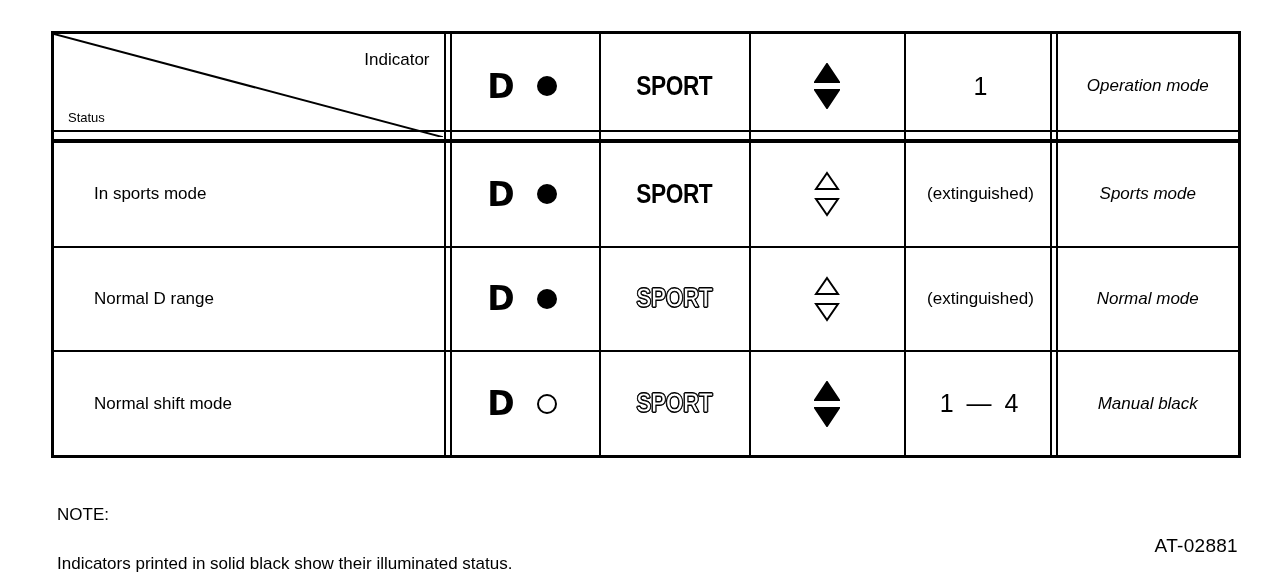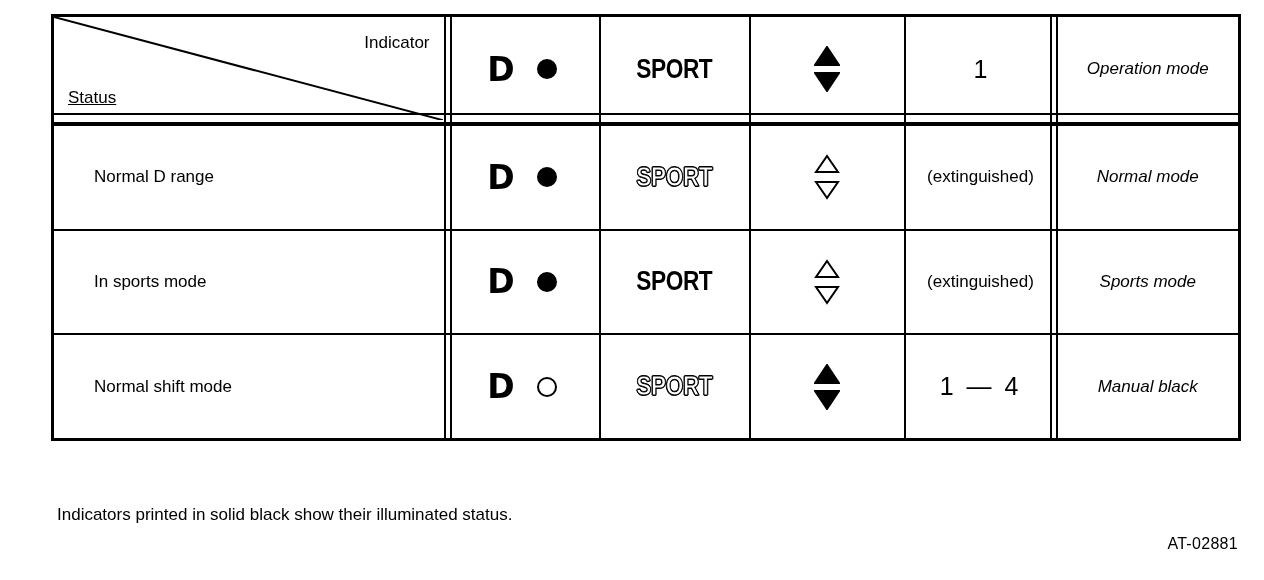--- a/index.html
+++ b/index.html
@@ -13,21 +13,21 @@
     font-family: "Liberation Sans", sans-serif;
     color: #000000;
     position: relative;
     overflow: hidden;
   }
 
   
   .table-wrap {
     position: absolute;
     left: 51px;
-    top: 14px;
+    top: 31px;
     width: 1187px;
     height: 398px;
   }
   table.ind-table {
     border-collapse: collapse;
     table-layout: fixed;
     width: 1187px;
     height: 427px;
   }
   table.ind-table td {
@@ -98,23 +98,22 @@
     position: absolute;
     right: 14px;
     top: 16px;
     font-size: 17px;
     white-space: nowrap;
   }
   .corner .lbl-status {
     position: absolute;
     left: 14px;
     bottom: 14px;
-    font-size: 17px;
+    font-size: 13px;
     white-space: nowrap;
-    text-decoration: underline;
   }
 
   
   .status-cell {
     text-align: left !important;
     padding-left: 40px !important;
     font-size: 17px;
   }
 
   
@@ -194,21 +193,21 @@
     line-height: 1.45;
     white-space: pre-line;
   }
   .note-line { display: block; }
 
   
   .code {
     position: absolute;
     right: 26px;
     top: 535px;
-    font-size: 16px;
+    font-size: 19px;
     letter-spacing: 0.3px;
   }
 </style>
 </head>
 <body>
 
 <div class="table-wrap">
   <table class="ind-table">
     <colgroup>
       <col class="col-status">
@@ -255,87 +254,87 @@
           <span class="gear-num">1</span>
         </td>
 
         <td class="mode-cell dbl-left">
           <span>Operation mode</span>
         </td>
       </tr>
 
       <tr class="body-row">
         <td class="status-cell dbl-right">
-          <span>Normal D range</span>
+          <span>In sports mode</span>
         </td>
 
         <td>
           <div class="d-group">
             <span class="d-letter">D</span>
             <span class="dot on"></span>
           </div>
         </td>
 
         <td>
-          <span class="sport off">SPORT</span>
+          <span class="sport on">SPORT</span>
         </td>
 
         <td>
           <div class="tri-group">
             <svg width="26" height="20" viewBox="0 0 26 20">
               <polygon points="13,2 24,18 2,18" fill="#fff" stroke="#000" stroke-width="2"></polygon>
             </svg>
             <svg width="26" height="20" viewBox="0 0 26 20">
               <polygon points="13,18 2,2 24,2" fill="#fff" stroke="#000" stroke-width="2"></polygon>
             </svg>
           </div>
         </td>
 
         <td>
           <span class="extinguished">(extinguished)</span>
         </td>
 
         <td class="mode-cell dbl-left">
-          <span>Normal mode</span>
+          <span>Sports mode</span>
         </td>
       </tr>
 
       <tr class="body-row">
         <td class="status-cell dbl-right">
-          <span>In sports mode</span>
+          <span>Normal D range</span>
         </td>
 
         <td>
           <div class="d-group">
             <span class="d-letter">D</span>
             <span class="dot on"></span>
           </div>
         </td>
 
         <td>
-          <span class="sport on">SPORT</span>
+          <span class="sport off">SPORT</span>
         </td>
 
         <td>
           <div class="tri-group">
             <svg width="26" height="20" viewBox="0 0 26 20">
               <polygon points="13,2 24,18 2,18" fill="#fff" stroke="#000" stroke-width="2"></polygon>
             </svg>
             <svg width="26" height="20" viewBox="0 0 26 20">
               <polygon points="13,18 2,2 24,2" fill="#fff" stroke="#000" stroke-width="2"></polygon>
             </svg>
           </div>
         </td>
 
         <td>
           <span class="extinguished">(extinguished)</span>
         </td>
 
         <td class="mode-cell dbl-left">
-          <span>Sports mode</span>
+          <span>Normal mode</span>
         </td>
       </tr>
 
       <tr class="body-row">
         <td class="status-cell dbl-right">
           <span>Normal shift mode</span>
         </td>
 
         <td>
           <div class="d-group">
@@ -367,16 +366,17 @@
           <span>Manual black</span>
         </td>
       </tr>
 
     </tbody>
   </table>
   <div class="hsep"></div>
 </div>
 
 <div class="note">
+  <span class="note-line">NOTE:</span>
   <span class="note-line">Indicators printed in solid black show their illuminated status.</span>
 </div>
 
 <div class="code">AT-02881</div>
 
 </body></html>

